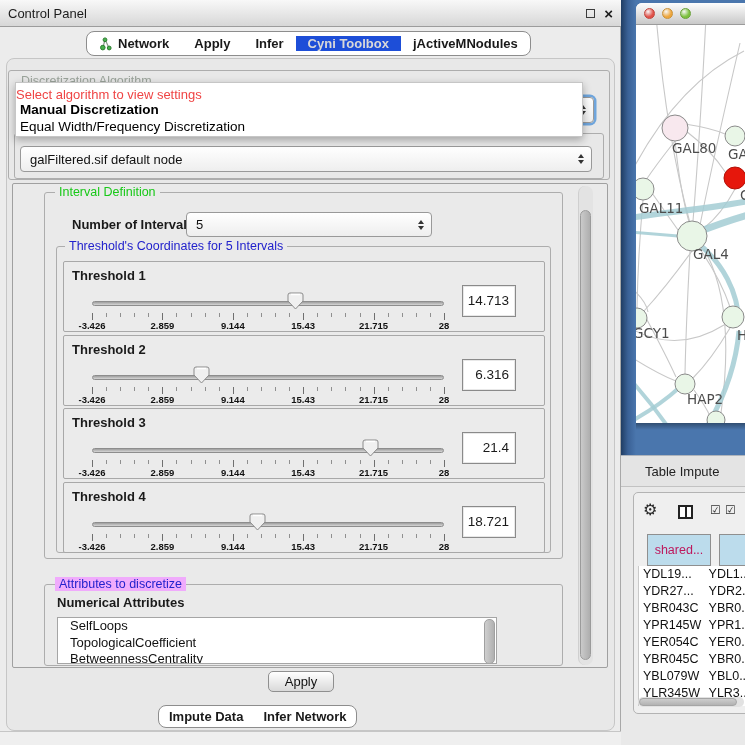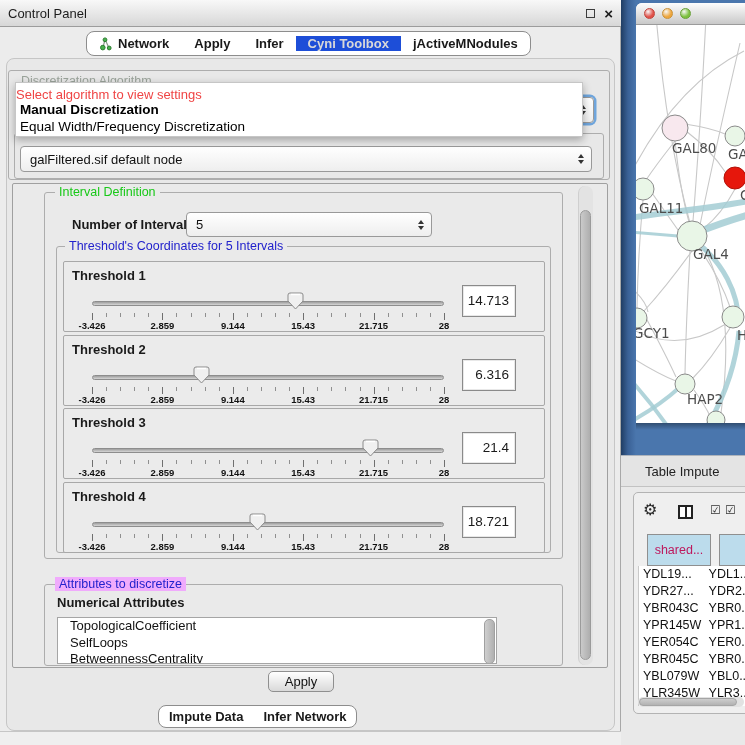--- a/index.html
+++ b/index.html
@@ -356,22 +356,22 @@
           </svg></div>
         <div class="value-box">18.721</div>
       </div>
     </div>
 
   <div class="group attr-group">
     <div class="group-title">Attributes to discretize</div>
     <div class="attr-header">Numerical Attributes</div>
     <div class="attr-list">
 
-    <div class="attr-item">TopologicalCoefficient</div>
-        <div class="attr-item">SelfLoops</div>
+    <div class="attr-item">SelfLoops</div>
+        <div class="attr-item">TopologicalCoefficient</div>
         <div class="attr-item">BetweennessCentrality</div>
         <div class="attr-scroll"></div>
       </div>
   </div>
 
   <div class="apply-btn">Apply</div>
   <div class="tabbar bottom">
       <div class="tab">
         <span class="tab-label">Impute Data</span>
       </div>

